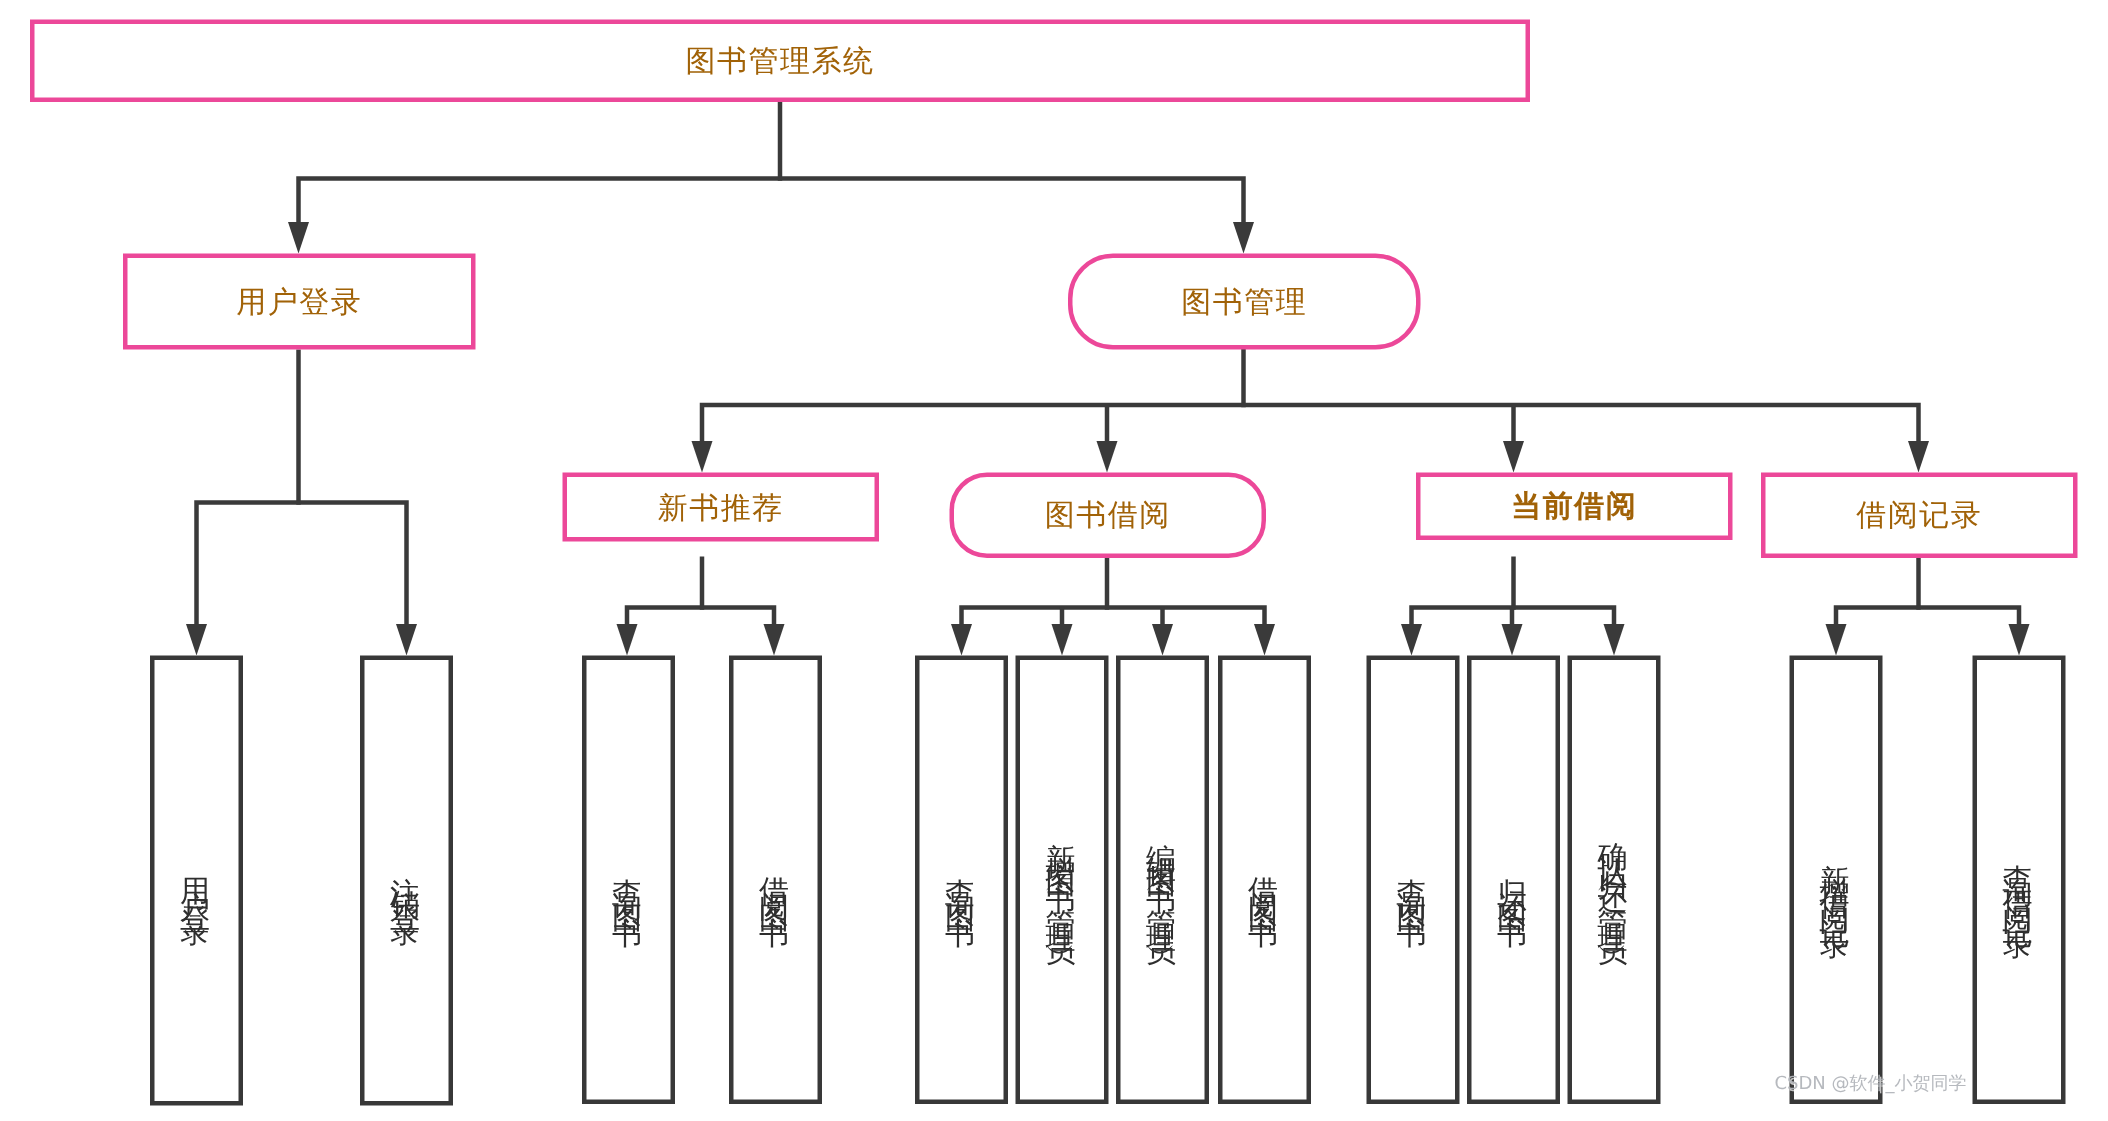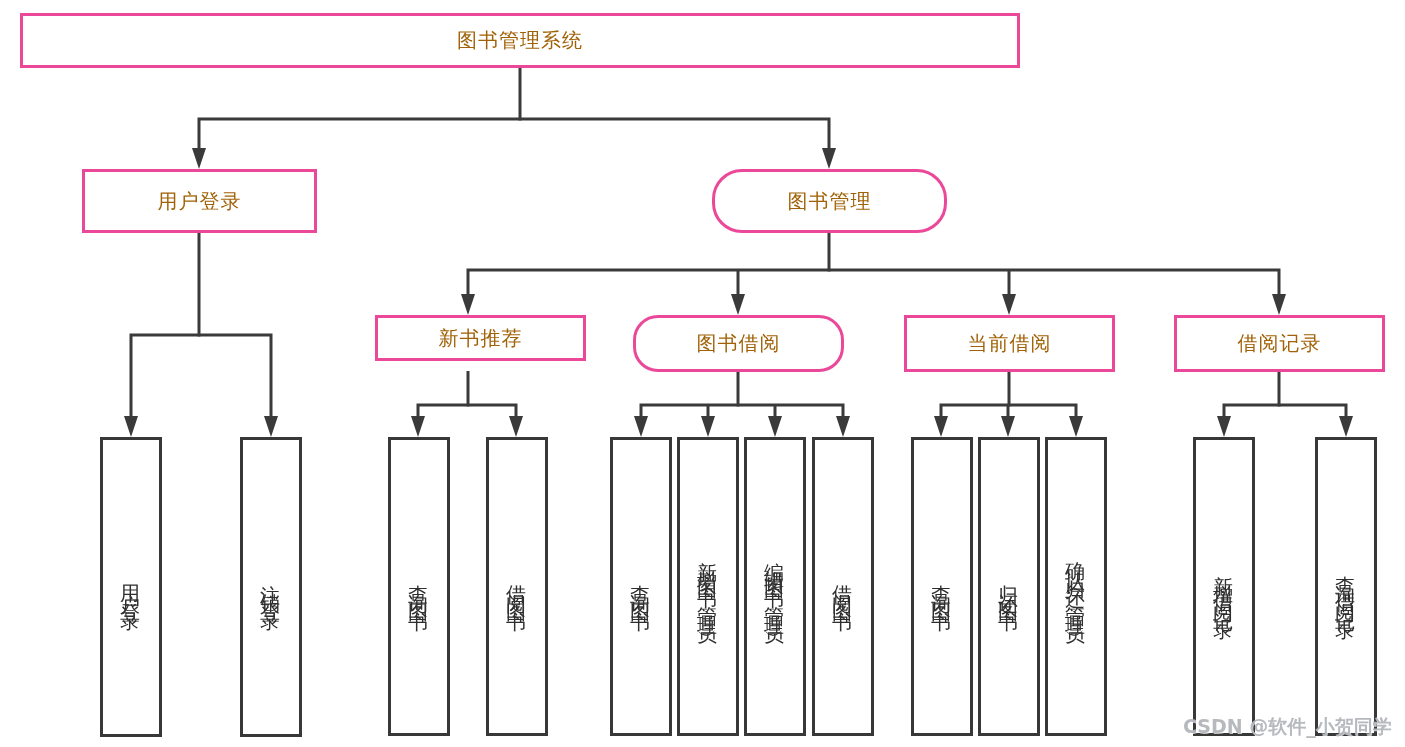--- a/index.html
+++ b/index.html
@@ -55,47 +55,46 @@
     letter-spacing: 9px;
     color: #2e2e2e;
     white-space: nowrap;
   }
   
   .b-root  { left: 20px;  top: 13px;  width: 1000px; height: 55px; }
   .b-login { left: 82px;  top: 169px; width: 235px;  height: 64px; }
   .b-mgmt  { left: 712px; top: 169px; width: 235px;  height: 64px; border-radius: 30px; }
   .b-rec   { left: 363px; top: 315px; width: 211px;  height: 46px; margin-left: 12px; }
   .b-bor   { left: 633px; top: 315px; width: 211px;  height: 57px; border-radius: 25px; }
-  .b-cur   { left: 904px; top: 315px; width: 211px;  height: 57px; }
+  .b-cur   { left: 944px; top: 315px; width: 211px;  height: 45px; font-weight: bold; }
   .b-hist  { left: 1174px;top: 315px; width: 211px;  height: 57px; }
   
   .l-u0 { left: 100px; height: 300px; }
   .l-u1 { left: 240px; height: 300px; }
   .l-r0 { left: 388px; }
   .l-r1 { left: 486px; }
   .l-b0 { left: 610px; }
   .l-b1 { left: 677px; }
   .l-b2 { left: 744px; }
   .l-b3 { left: 812px; }
   .l-c0 { left: 911px; }
   .l-c1 { left: 978px; }
   .l-c2 { left: 1045px; }
   .l-h0 { left: 1193px; }
   .l-h1 { left: 1315px; }
   .watermark {
     position: absolute;
     z-index: 5;
     left: 1183px;
     top: 714px;
-    font-size: 19px;
+    font-size: 12px;
     color: rgba(178, 181, 186, 0.95);
     text-shadow: 1px 1px 0 rgba(255,255,255,0.7);
     white-space: nowrap;
     letter-spacing: 0px;
-    font-weight: bold;
   }
 </style>
 </head>
 <body>
 
 <div class="canvas">
 
   <svg class="wires" width="1405" height="747" viewBox="0 0 1405 747">
     <g stroke="#3a3a3a" stroke-width="3" fill="none">
 

